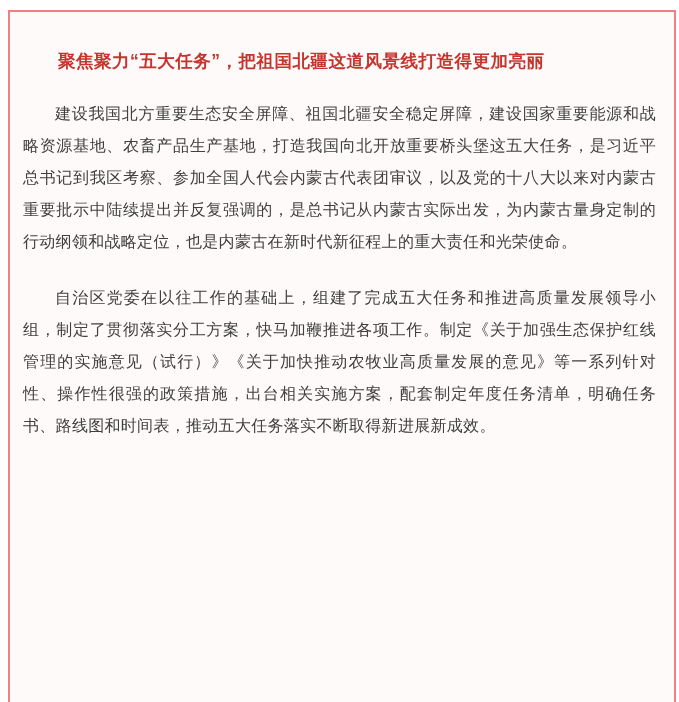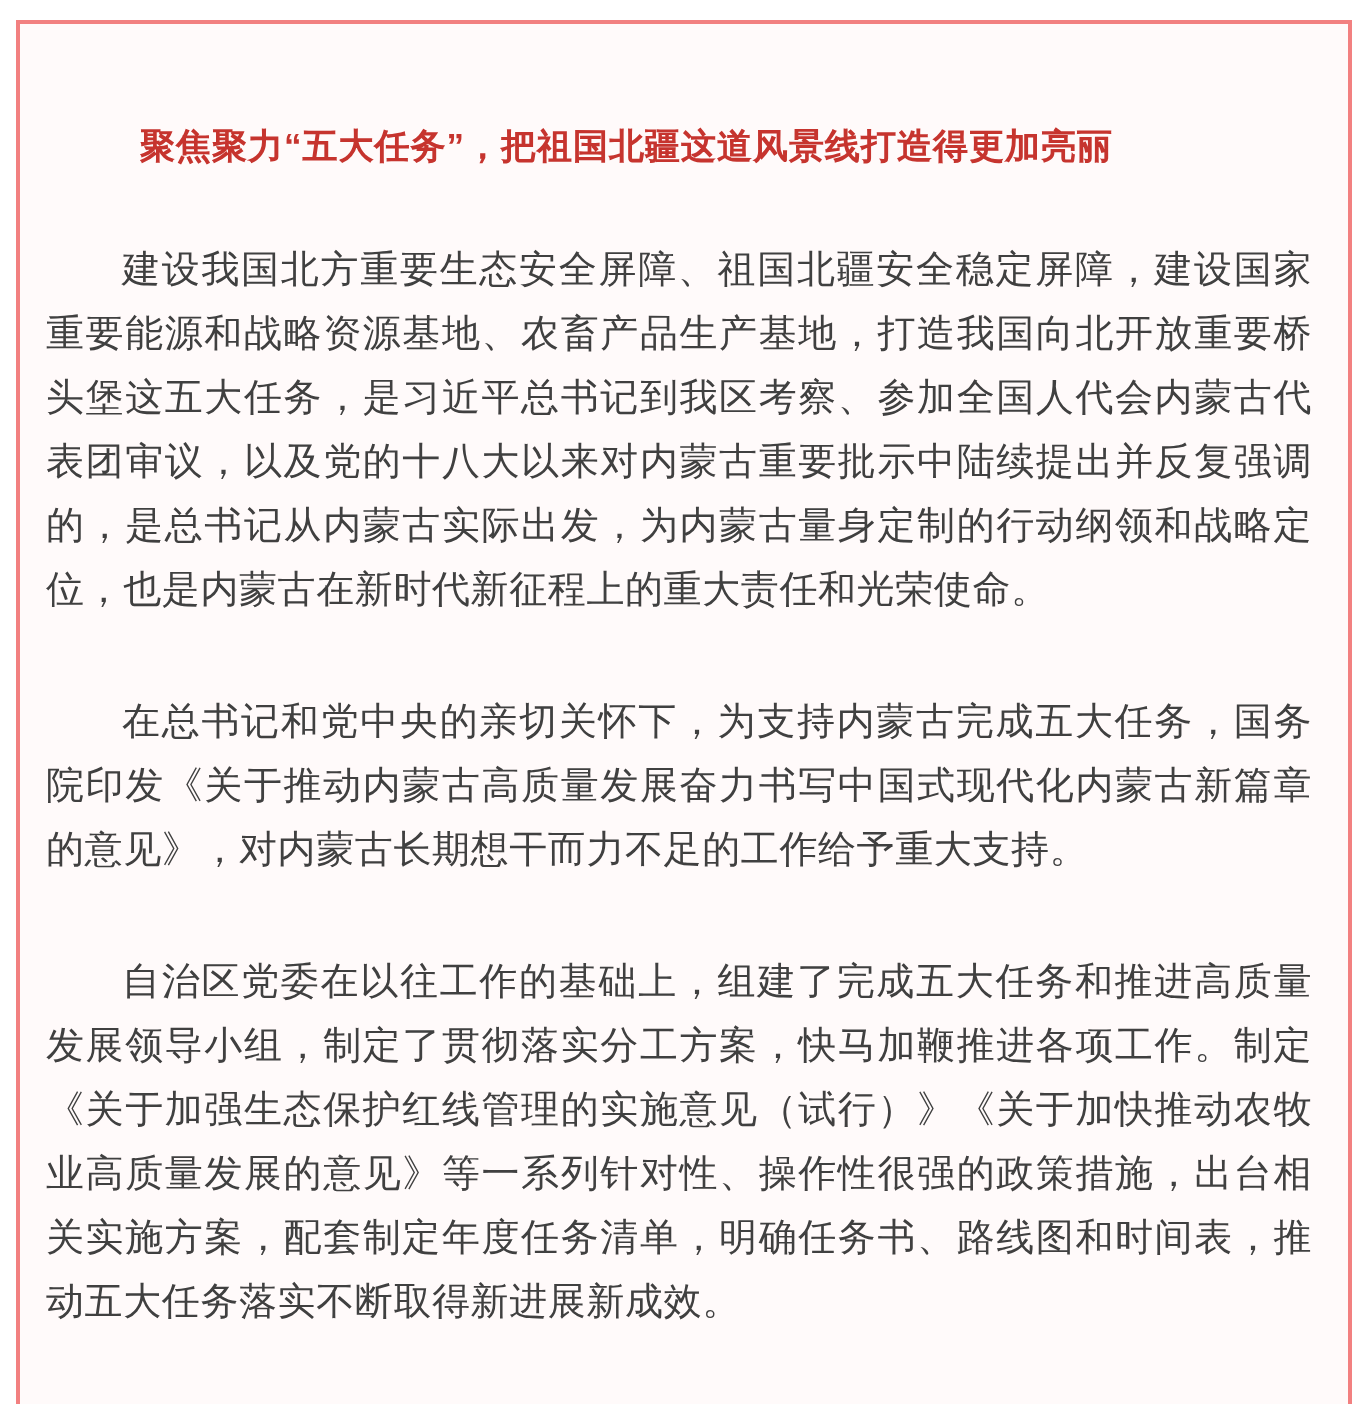--- a/index.html
+++ b/index.html
@@ -22,42 +22,41 @@
     height: 760px; 
     border: 2px solid #f28080;
     background: #fffafa;
     box-sizing: content-box;
     padding: 0;
   }
   .card-inner {
     padding: 36px 18px 30px 13px;
   }
   .article-title {
-    margin: 12px;
+    margin: 0;
     font-size: 17.5px;
     line-height: 26px;
     font-weight: bold;
     color: #c6342e;
     text-indent: 2em;
     letter-spacing: 0.5px;
   }
   .article-paragraph {
-    margin: 34px 0 0 0;
-    font-size: 19px;
+    margin: 24px 0 0 0;
+    font-size: 16px;
     line-height: 32px;
     color: #404040;
     text-indent: 2em;
     text-align: justify;
     letter-spacing: 0.3px;
     word-break: break-all;
   }
 </style>
 </head>
 <body>
 
 <div class="article-card">
   <div class="card-inner">
     <h1 class="article-title">聚焦聚力“五大任务”，把祖国北疆这道风景线打造得更加亮丽</h1>
     <p class="article-paragraph">建设我国北方重要生态安全屏障、祖国北疆安全稳定屏障，建设国家重要能源和战略资源基地、农畜产品生产基地，打造我国向北开放重要桥头堡这五大任务，是习近平总书记到我区考察、参加全国人代会内蒙古代表团审议，以及党的十八大以来对内蒙古重要批示中陆续提出并反复强调的，是总书记从内蒙古实际出发，为内蒙古量身定制的行动纲领和战略定位，也是内蒙古在新时代新征程上的重大责任和光荣使命。</p>
-    <p class="article-paragraph">在总书记和党中央的亲切关怀下，为支持内蒙古完成五大任务，国务院印发《关于推动内蒙古高质量发展奋力书写中国式现代化内蒙古新篇章的意见》，对内蒙古长期想干而力不足的工作给予重大支持。</p>
     <p class="article-paragraph">自治区党委在以往工作的基础上，组建了完成五大任务和推进高质量发展领导小组，制定了贯彻落实分工方案，快马加鞭推进各项工作。制定《关于加强生态保护红线管理的实施意见（试行）》《关于加快推动农牧业高质量发展的意见》等一系列针对性、操作性很强的政策措施，出台相关实施方案，配套制定年度任务清单，明确任务书、路线图和时间表，推动五大任务落实不断取得新进展新成效。</p>
   </div>
 </div>
 
 </body></html>

